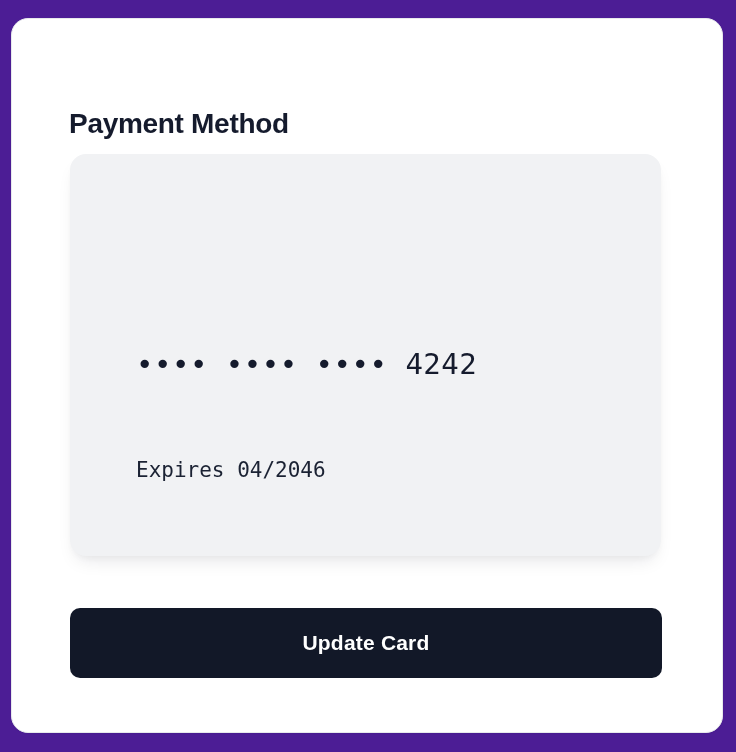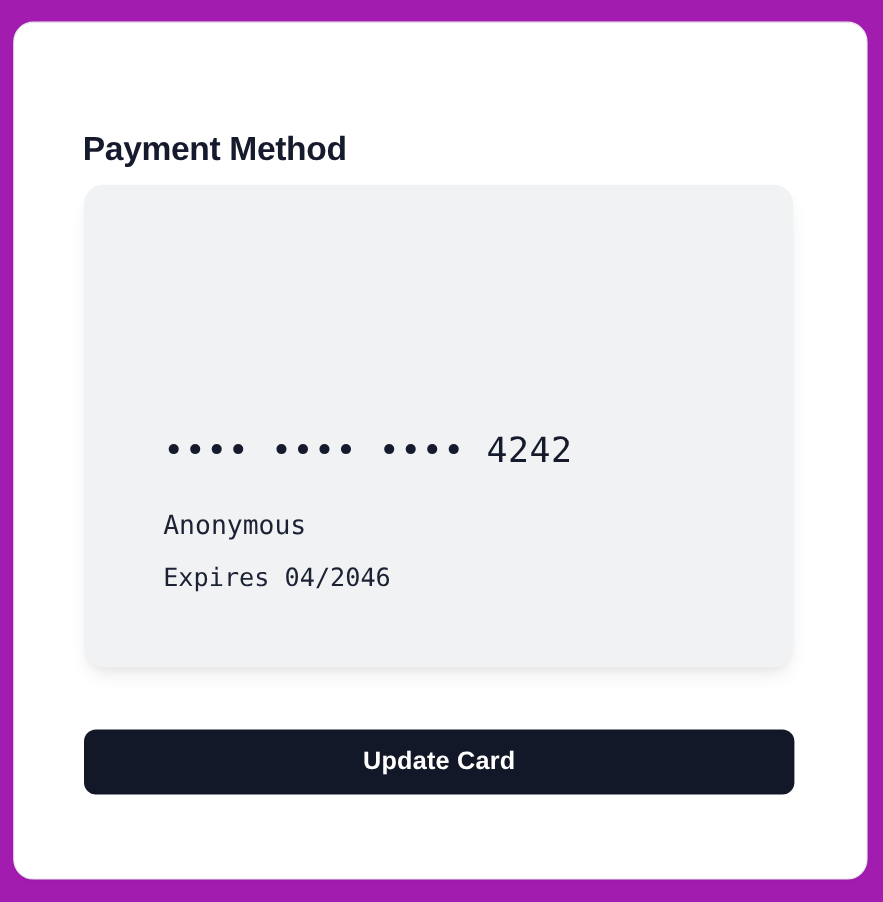--- a/index.html
+++ b/index.html
@@ -11,21 +11,21 @@
     height: 752px;
     background: #ffffff;
     font-family: "Liberation Sans", sans-serif;
     -webkit-font-smoothing: antialiased;
   }
 
   .screen {
     position: relative;
     width: 736px;
     height: 752px;
-    background: #a21caf;
+    background: #4c1d95;
     overflow: hidden;
   }
 
   
   .panel {
     position: absolute;
     left: 11px;
     top: 18px;
     width: 712px;
     height: 715px;
@@ -70,21 +70,20 @@
     box-shadow: 0 10px 18px -6px rgba(16, 24, 40, 0.10),
                 0 4px 8px -4px rgba(16, 24, 40, 0.06);
   }
 
   .card-body {
     position: absolute;
     left: 0;
     top: 0;
     right: 0;
     bottom: 0;
-    margin-top: 11px;
   }
 
   .card-number {
     position: absolute;
     left: 66px;
     top: 192px;
     font-family: "DejaVu Sans Mono", "Liberation Mono", monospace;
     font-size: 29px;
     line-height: 36px;
     color: #151b2d;
@@ -113,21 +112,21 @@
     color: #1b2233;
     white-space: pre;
   }
 
   
   .update-button {
     position: absolute;
     left: 58px;
     top: 589px;
     width: 592px;
-    height: 54px;
+    height: 70px;
     box-sizing: border-box;
     background: #121828;
     color: #ffffff;
     border: none;
     border-radius: 10px;
     font-family: "Liberation Sans", sans-serif;
     font-size: 21px;
     font-weight: bold;
     letter-spacing: 0.2px;
     cursor: pointer;
@@ -143,21 +142,20 @@
 <div class="screen">
 
   <section class="panel">
     <div class="panel-inner">
 
       <h1 class="page-title">Payment Method</h1>
 
       <div class="card">
         <div class="card-body">
           <div class="card-number">•••• •••• •••• 4242</div>
-          <div class="card-holder">Anonymous</div>
           <div class="card-expiry">Expires 04/2046</div>
         </div>
       </div>
 
       <button class="update-button">Update Card</button>
 
     </div>
   </section>
 
 </div>

